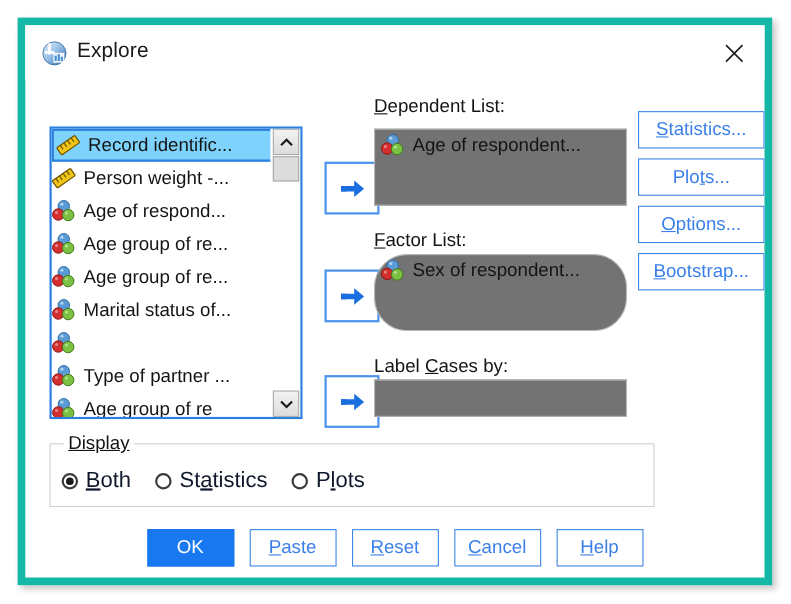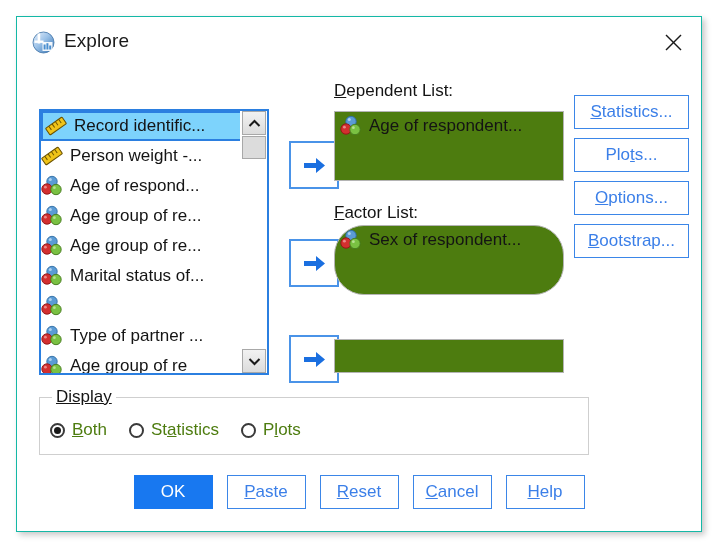--- a/index.html
+++ b/index.html
@@ -13,21 +13,21 @@
   }
 
   
   #dialog-window {
     position: absolute;
     left: 16px;
     top: 16px;
     width: 686px;
     height: 516px;
     background: #ffffff;
-    border: 1px solid #14b8a6;
+    border: 7px solid #14b8a6;
     box-sizing: border-box;
     box-shadow: 3px 3px 6px rgba(0,0,0,0.22);
   }
 
   
   #title-bar {
     position: absolute;
     left: 0; top: 0;
     width: 100%;
     height: 50px;
@@ -175,21 +175,21 @@
     font-size: 17px;
     color: #141414;
     white-space: nowrap;
   }
   .acc { text-decoration: underline; }
 
   .target-box {
     position: absolute;
     left: 317px;
     width: 230px;
-    background: #4d7c0f;
+    background: #737373;
     border: 1px solid #b4b4b4;
     box-sizing: border-box;
     overflow: hidden;
   }
   #dependent-label { left: 317px; top: 64px; }
   #dependent-box   { top: 94px; height: 70px; }
   #factor-label    { left: 317px; top: 186px; }
   #factor-box      { top: 208px; height: 70px; border-radius: 30px; }
   #label-cases-label { left: 317px; top: 300px; }
   #label-cases-box   { top: 322px; height: 34px; }
@@ -269,22 +269,22 @@
   .radio-mark.checked::after {
     content: "";
     position: absolute;
     left: 50%; top: 50%;
     width: 7px; height: 7px;
     margin: -3.5px 0 0 -3.5px;
     background: #1a1a1a;
     border-radius: 50%;
   }
   .radio-label {
-    font-size: 17px;
-    color: #4d7c0f;
+    font-size: 20px;
+    color: #0f172a;
     margin-left: 7px;
   }
 
   
   #bottom-buttons {
     position: absolute;
     left: 0;
     top: 458px;
     width: 100%;
     display: flex;
@@ -511,20 +511,21 @@
     <div class="target-item">
       <span class="var-icon icon-nominal">
         <svg width="22" height="22" viewBox="0 0 22 22">
             <use href="#glyph-nominal"></use>
           </svg>
       </span>
       <span class="var-label">Sex of respondent...</span>
     </div>
   </div>
 
+  <div class="field-label" id="label-cases-label"><span>Label </span><span class="acc">C</span><span>ases by:</span></div>
 
   <div class="target-box" id="label-cases-box">
     <div class="target-item"></div>
   </div>
 
   <div class="side-button" id="btn-statistics">
       <span class="acc">S</span>
       <span>tatistics...</span>
     </div>
 

